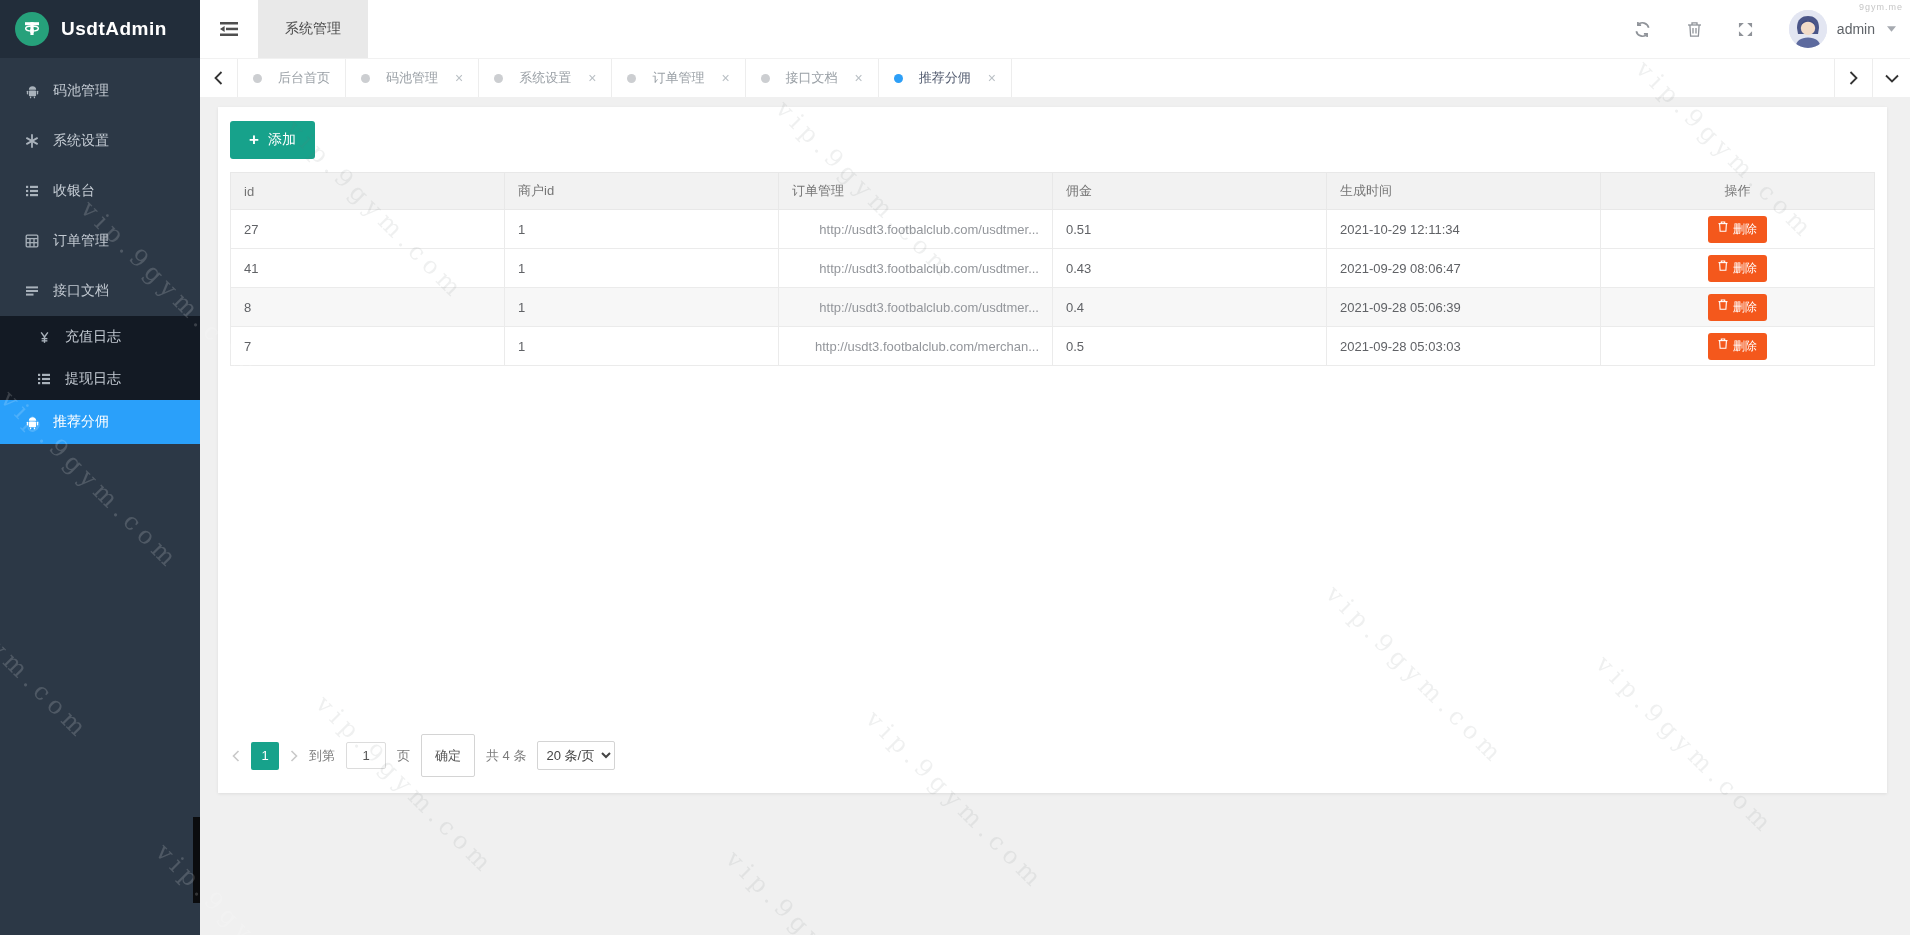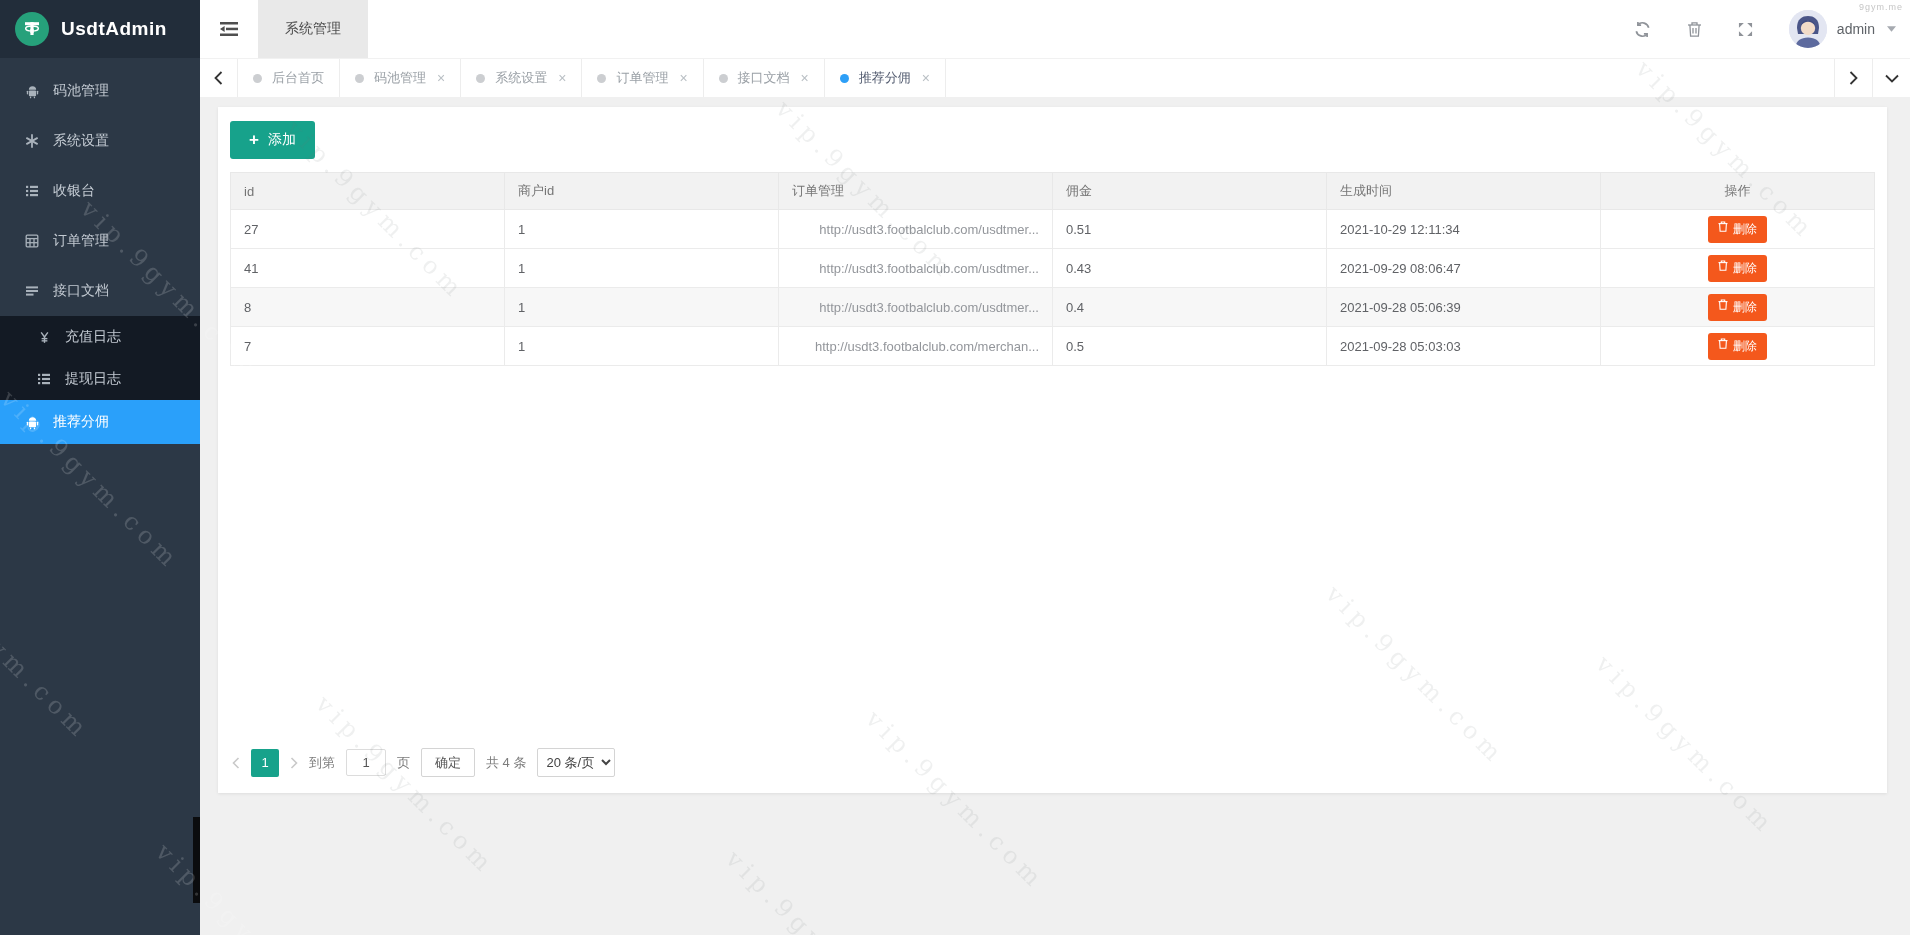--- a/index.html
+++ b/index.html
@@ -32,21 +32,21 @@
   .tb-icon { display:inline-flex; cursor:pointer; color:#8f9399; }
   .user-box { display:flex; align-items:center; gap:10px; cursor:pointer; }
   .avatar { width:38px; height:38px; border-radius:50%; overflow:hidden; background:#e3e6f2; flex:0 0 auto; }
   .username { font-size:14px; color:#5f6368; }
   .caret { display:inline-flex; margin-left:2px; }
   
   .tabbar { height:39px; background:#fff; display:flex; align-items:stretch; border-top:1px solid #f1f1f1; }
   .tab-nav { width:38px; display:flex; align-items:center; justify-content:center; color:#333; cursor:pointer; }
   .tab-nav.left { border-right:1px solid #ededed; }
   .tab-nav.rbord { border-left:1px solid #ededed; }
-  .tab { display:flex; align-items:center; gap:10px; padding:0 15px; border-right:1px solid #ededed; font-size:13px; color:#9aa0a6; cursor:pointer; white-space:nowrap; }
+  .tab { display:flex; align-items:center; gap:16px; padding:0 15px; border-right:1px solid #ededed; font-size:13px; color:#9aa0a6; cursor:pointer; white-space:nowrap; }
   .tab .dot { width:9px; height:9px; border-radius:50%; background:#ccced1; flex:0 0 auto; }
   .tab.active { color:#515a6e; }
   .tab.active .dot { background:#2d9ff7; }
   .tab .close { color:#b9bfc4; font-size:14px; line-height:1; margin-left:1px; }
   .tab-spacer { flex:1; }
   
   .content { position:absolute; top:97px; left:0; right:0; bottom:0; background:#f0f0f0; }
   .card { position:absolute; left:18px; right:23px; top:10px; bottom:142px; background:#fff; box-shadow:0 1px 3px rgba(0,0,0,.08); padding:14px 12px 10px; display:flex; flex-direction:column; }
   .add-btn { align-self:flex-start; background:#17a28b; color:#fff; border:none; border-radius:3px; font-size:14px; padding:10px 19px; display:inline-flex; align-items:center; gap:9px; cursor:pointer; }
   .add-btn .plus { font-size:17px; font-weight:bold; line-height:14px; }
@@ -56,21 +56,21 @@
   .data-table tr.hovered td { background:#f7f7f7; }
   .col-action { text-align:center !important; }
   .link-cell { color:#93969b;text-align:right; }
   .del-btn { background:#f4581c; color:#fff; border:none; border-radius:3px; font-size:12px; padding:5px 10px; display:inline-flex; gap:5px; cursor:pointer; }
   .card-spacer { flex:1; }
   
   .pagination { display:flex; align-items:center; gap:11px; font-size:13px; color:#7d7d7d; padding:4px 2px 6px; }
   .pg-nav { color:#c9c9c9; display:inline-flex; cursor:pointer; }
   .pg-page { min-width:28px; height:28px; background:#17a28b; color:#fff; display:inline-flex; align-items:center; justify-content:center; border-radius:2px; font-size:13px; cursor:pointer; }
   .pg-input { width:40px; height:27px; border:1px solid #dcdcdc; border-radius:2px; text-align:center; font-size:13px; color:#555; outline:none; }
-  .pg-confirm { height:29px; padding:0 13px; background:#fff; border:1px solid #d4d4d4; border-radius:2px; font-size:13px; color:#555; cursor:pointer; }
+  .pg-confirm { height:43px; padding:0 13px; background:#fff; border:1px solid #d4d4d4; border-radius:2px; font-size:13px; color:#555; cursor:pointer; }
   .pg-select { height:29px; border:1px solid #d4d4d4; border-radius:2px; font-size:13px; color:#444; background:#fff; padding:0 4px; outline:none; }
   
   .watermark-layer { position:absolute; inset:0; pointer-events:none; z-index:10; }
   .wm { position:absolute; font-size:24px; letter-spacing:6px; transform:rotate(45deg); transform-origin:left top; white-space:nowrap; font-family:"DejaVu Serif","Liberation Serif",serif; }
   .wm-dark  { color:rgba(255,255,255,.17); }
   .wm-light { color:rgba(110,115,120,.11); }
   .corner-wm { position:absolute; top:2px; right:7px; font-size:9px; color:#c6c6c6; z-index:11; letter-spacing:1px; }
 </style>
 </head>
 <body>

